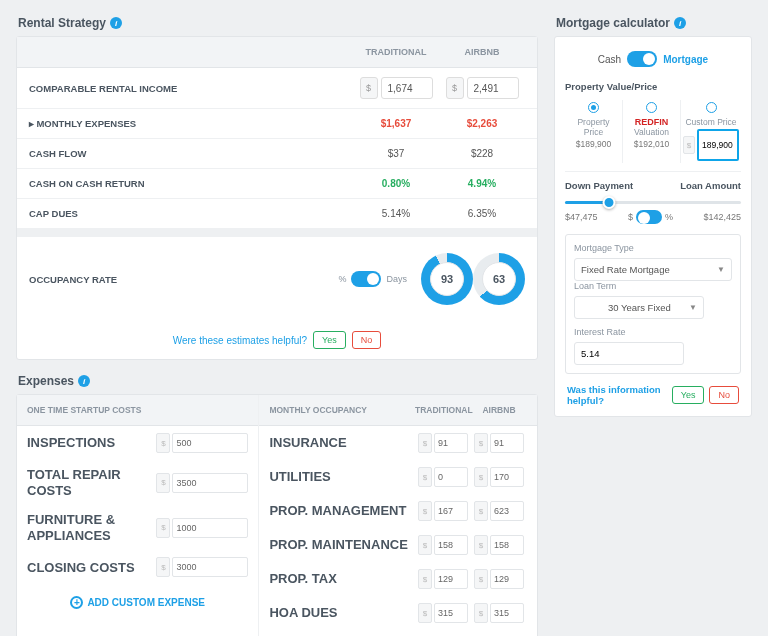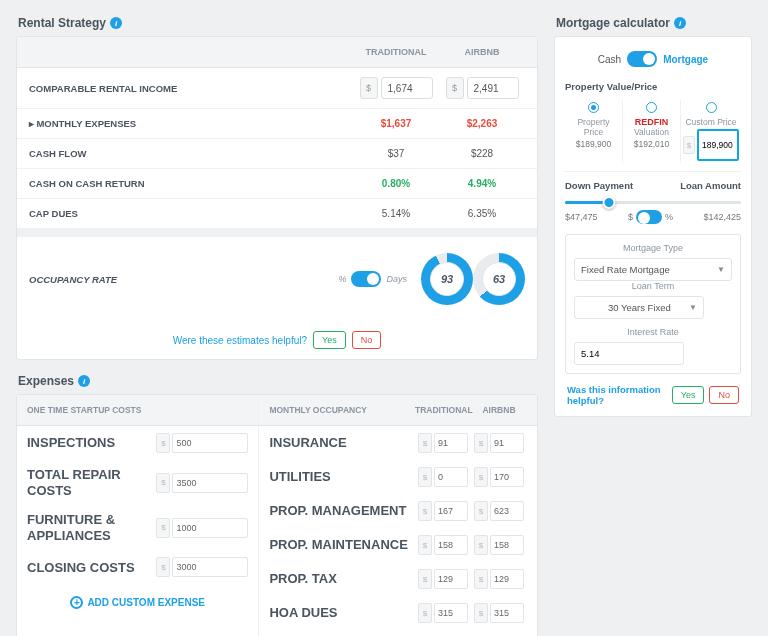--- a/index.html
+++ b/index.html
@@ -14,21 +14,21 @@
 .hdr-row .lbl { flex: 1; }
 .hdr-row .col { width: 86px; text-align: center; }
 .rs-row { display: flex; align-items: center; border-bottom: 1px solid #eef0f2; padding: 9px 12px; font-size: 10px; }
 .rs-row .lbl { flex: 1; font-weight: 600; color: #4a5560; font-size: 9.5px; }
 .rs-row .col { width: 86px; text-align: center; }
 .red { color: #e74c3c; font-weight: 600; }
 .green { color: #27ae60; font-weight: 600; }
 .inp { display: flex; align-items: center; justify-content: center; gap: 3px; }
 .inp .cur { width: 18px; height: 22px; background: #f5f6f7; border: 1px solid #ddd; border-radius: 3px; display: flex; align-items: center; justify-content: center; font-size: 9px; color: #999; }
 .inp input { width: 52px; height: 22px; border: 1px solid #ddd; border-radius: 3px; padding: 0 6px; font-size: 10px; color: #555; }
-.occ-row { display: flex; align-items: center; padding: 16px 12px; border-top: 8px solid #eef0f2; background: #fff; font-style: italic; }
+.occ-row { display: flex; align-items: center; padding: 16px 12px; border-top: 8px solid #eef0f2; background: #fff; }
 .occ-row .lbl { flex: 1; font-weight: 600; font-size: 9.5px; color: #4a5560; }
 .toggle-wrap { display: flex; align-items: center; gap: 5px; font-size: 9px; color: #8b95a0; margin-right: 14px; }
 .toggle { width: 30px; height: 16px; background: #1ea0e6; border-radius: 8px; position: relative; cursor: pointer; }
 .toggle::after { content: ""; position: absolute; width: 12px; height: 12px; background: #fff; border-radius: 50%; top: 2px; right: 2px; }
 .toggle.left-on::after { left: 2px; right: auto; }
 .donut { width: 52px; height: 52px; border-radius: 50%; display: flex; align-items: center; justify-content: center; position: relative; margin: 0 auto; }
 .donut .inner { width: 34px; height: 34px; background: #fff; border-radius: 50%; display: flex; align-items: center; justify-content: center; font-weight: 700; font-size: 11px; color: #4a5560; border: 1px solid #e2e5e8; }
 .helpful { text-align: center; padding: 10px; font-size: 10px; color: #1ea0e6; display: flex; align-items: center; justify-content: center; gap: 6px; }
 .btn-sm { padding: 3px 8px; border: 1px solid; border-radius: 3px; font-size: 9px; background: #fff; cursor: pointer; }
 .btn-yes { border-color: #27ae60; color: #27ae60; }
@@ -67,21 +67,21 @@
 .cp-in { display: flex; align-items: center; gap: 2px; margin-top: 2px; }
 .cp-in .cur { width: 12px; height: 18px; background: #f5f6f7; border: 1px solid #e2e5e8; border-radius: 2px; display: flex; align-items: center; justify-content: center; font-size: 8px; color: #bbb; }
 .cp-in input { width: 42px; height: 32px; border: 2px solid #0ea5e9; border-radius: 2px; padding: 0 3px; font-size: 8.5px; }
 .dp-row { display: flex; justify-content: space-between; font-size: 9.5px; font-weight: 600; color: #4a5560; padding-top: 8px; border-top: 1px solid #eef0f2; }
 .slider { height: 3px; background: #dfe4e8; border-radius: 2px; margin: 10px 0 6px; position: relative; }
 .slider::before { content: ""; position: absolute; left: 0; width: 25%; height: 100%; background: #1ea0e6; border-radius: 2px; }
 .slider .thumb { position: absolute; left: 25%; top: -5px; width: 13px; height: 13px; background: #1ea0e6; border: 2px solid #fff; border-radius: 50%; transform: translateX(-50%); box-shadow: 0 1px 3px rgba(0,0,0,0.3); }
 .dp-vals { display: flex; align-items: center; justify-content: space-between; font-size: 9px; color: #777; }
 .dp-vals .mid { display: flex; align-items: center; gap: 3px; }
 .field-box { border: 1px solid #e2e5e8; border-radius: 3px; margin-top: 10px; padding: 8px; }
-.fb-label { font-size: 9px; color: #8b95a0; margin-bottom: 5px; text-align: center; }
+.fb-label { font-size: 9px; color: #8b95a0; margin-bottom: 5px; }
 .select { border: 1px solid #e2e5e8; border-radius: 3px; padding: 5px 6px; font-size: 9.5px; display: flex; justify-content: space-between; align-items: center; cursor: pointer; }
 .select.half { width: 130px; padding-left: 33px; }
 .caret { font-size: 8px; color: #888; }
 .txt-in { border: 1px solid #e2e5e8; border-radius: 3px; padding: 5px 6px; font-size: 9.5px; width: 110px; }
 .mc-helpful { display: flex; align-items: center; gap: 5px; font-size: 9.5px; color: #1ea0e6; padding: 10px 2px 0; font-weight: 600; }
 </style>
 </head>
 <body>
 
 <div class="layout">

